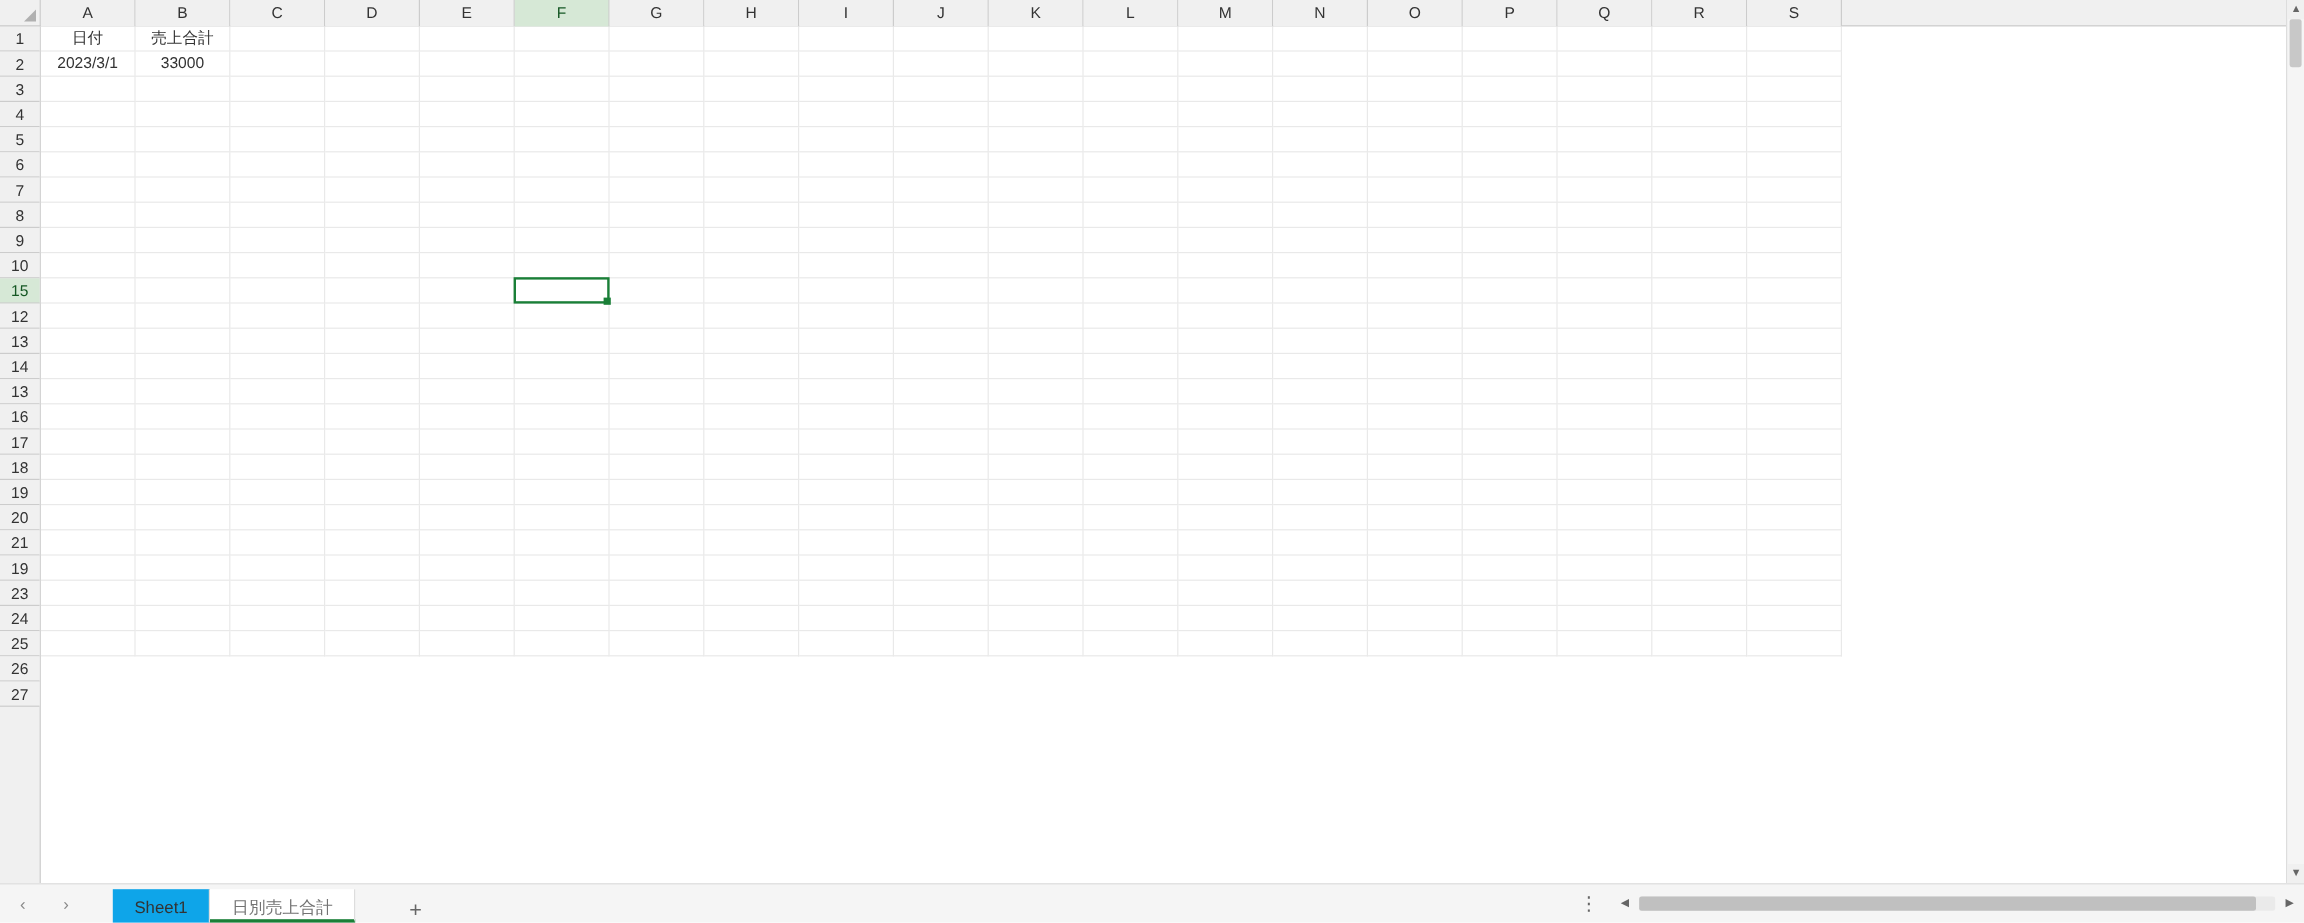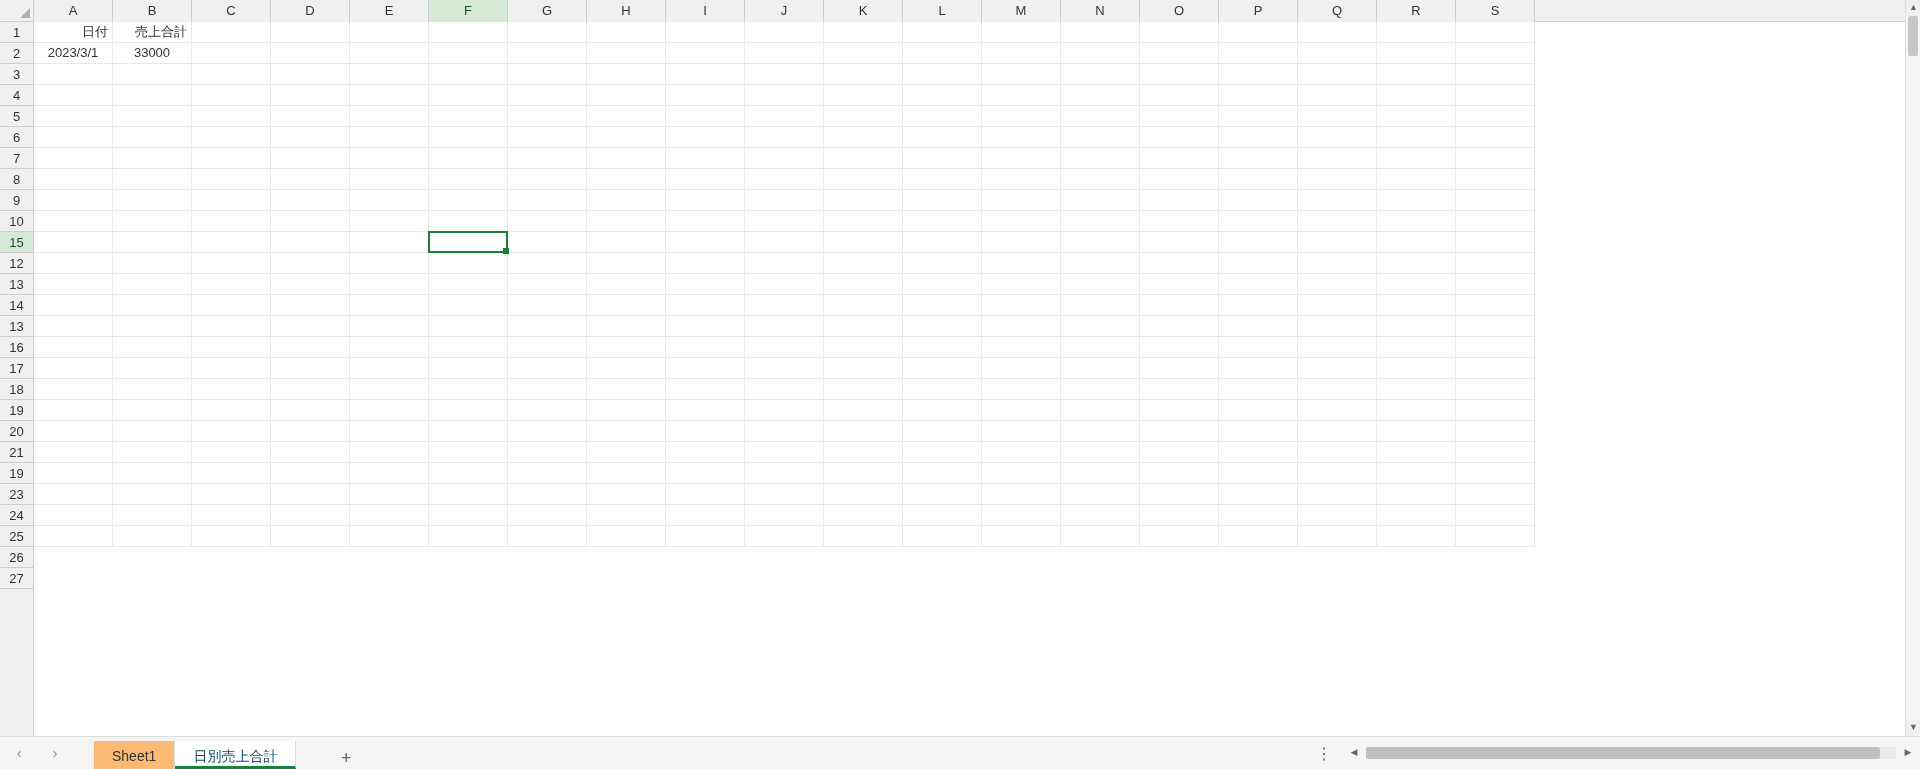--- a/index.html
+++ b/index.html
@@ -93,21 +93,21 @@
       height: 21px;
       line-height: 20px;
       border-right: 1px solid #e9e9e9;
       border-bottom: 1px solid #e9e9e9;
       padding: 0 4px;
       font-size: 13px;
       white-space: nowrap;
       overflow: visible;
     }
     .cell.al-right { text-align: center; }
-    .cell.al-left { text-align: right; }
+    .cell.al-left { text-align: center; }
     
     .selection-box {
       position: absolute;
       border: 2px solid #1a7f37;
       background: transparent;
       pointer-events: none;
       z-index: 5;
     }
     .selection-handle {
       position: absolute;
@@ -168,32 +168,32 @@
       cursor: pointer;
     }
     .tabs {
       display: flex;
       align-items: flex-end;
       height: 100%;
       margin-left: 20px;
     }
     .tab {
       padding: 6px 18px 5px 18px;
-      background: #fdba74;
+      background: #0ea5e9;
       border-right: 1px solid #ddd;
       font-size: 14px;
       cursor: pointer;
       color: #333;
       height: 28px;
       line-height: 18px;
     }
     .tab.active {
       background: #fff;
       border-bottom: 3px solid #1a7f37;
-      color: #0c4a6e;
+      color: #737373;
       font-weight: 500;
     }
     .tab-add {
       width: 40px;
       text-align: center;
       font-size: 18px;
       color: #666;
       cursor: pointer;
       padding-top: 4px;
       margin-left: 30px;

